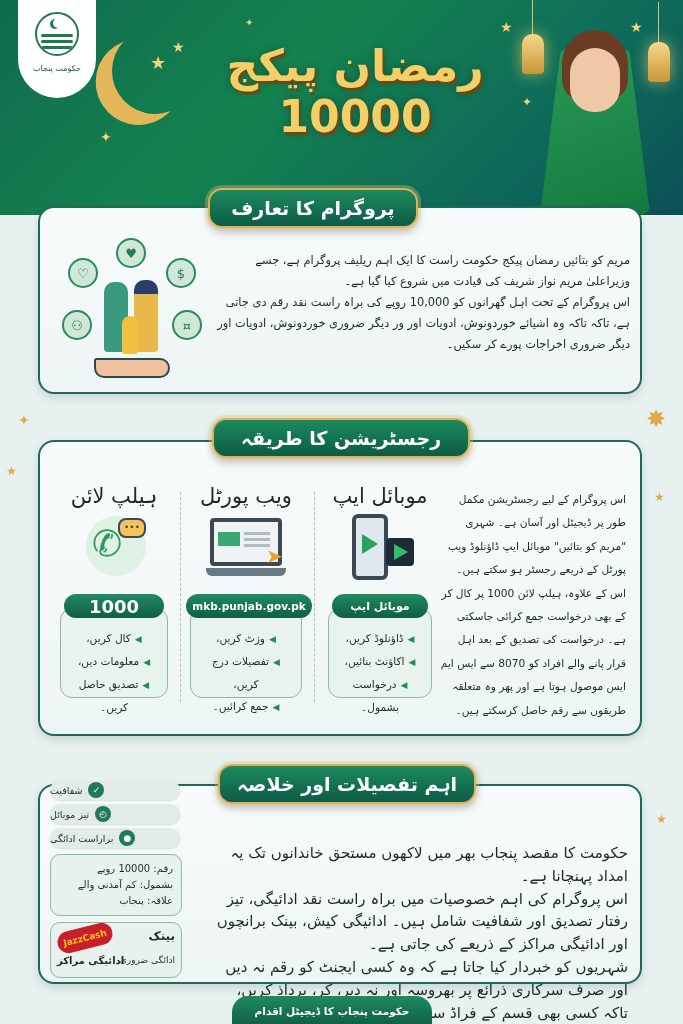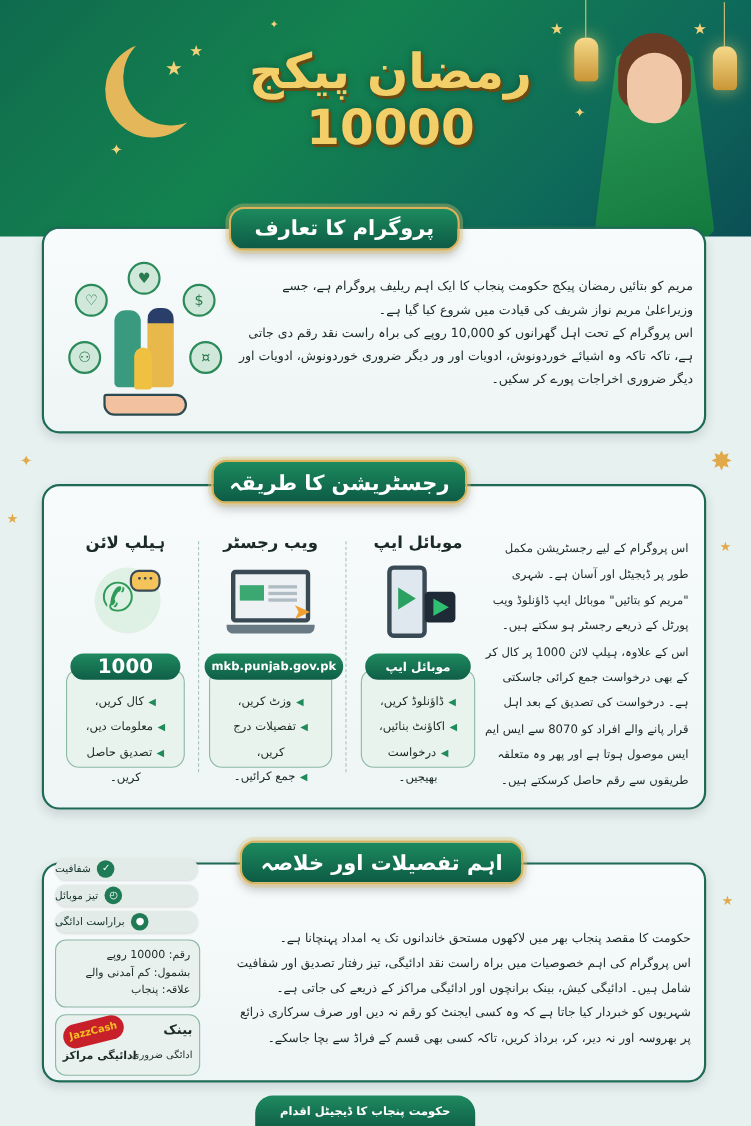--- a/index.html
+++ b/index.html
@@ -24,38 +24,47 @@
 .banner{position:absolute;height:40px;background:linear-gradient(180deg,#1c8a5e,#0d5b45);border:2px solid #d9b25a;border-radius:14px;display:flex;align-items:center;justify-content:center;color:#fff;font-weight:bold;font-size:19px;direction:rtl;box-shadow:0 0 0 3px rgba(230,200,120,.35),0 4px 10px rgba(0,0,0,.25)}
 .panel{position:absolute;background:linear-gradient(180deg,#f8fbfb,#eef5f5);border:2px solid #1f6a56;border-radius:16px;box-shadow:0 4px 10px rgba(0,0,0,.12)}
 .urdu{direction:rtl;text-align:right;font-family:"DejaVu Sans",sans-serif;color:#1b2a25}
 .intro-text{position:absolute;left:170px;top:42px;width:420px;font-size:11.4px;line-height:21px}
 .family{position:absolute;left:18px;top:30px;width:150px;height:150px}
 .fcircle{position:absolute;width:30px;height:30px;border-radius:50%;background:#cfe8da;border:2px solid #2a8a5a;display:flex;align-items:center;justify-content:center;font-size:13px;color:#2a7a4e}
 .fam-person{position:absolute;border-radius:10px 10px 4px 4px}
 .hand{position:absolute;left:36px;top:120px;width:76px;height:20px;background:#f2c2a0;border:2px solid #2b4a50;border-radius:4px 14px 14px 14px}
 .reg-text{position:absolute;left:398px;top:46px;width:188px;font-size:10.6px;line-height:23.4px}
 .col{position:absolute;top:42px;width:120px;text-align:center}
-.col-title{font-size:15px;font-weight:bold;color:#1b2a25;direction:rtl;height:22px}
+.col-title{font-size:21px;font-weight:normal;color:#1b2a25;direction:rtl;height:22px}
 .col-icon{margin:8px auto 0;width:80px;height:66px;position:relative}
 .pill{position:relative;margin:14px auto 0;height:24px;border-radius:12px;background:linear-gradient(180deg,#1f8a60,#0f5e47);color:#fff;font-weight:bold;display:flex;align-items:center;justify-content:center;z-index:2}
 .steps{margin:-10px auto 0;padding:18px 8px 8px;border:1px solid #8cb8a6;border-radius:12px;background:#e8f3ee;height:90px}
 .steps li{list-style:none;direction:rtl;text-align:center;font-size:10.6px;line-height:22px;color:#1b2a25}
 .steps li .tri{color:#1f8a5a;font-size:9px;margin-left:4px}
 .vdiv{position:absolute;top:50px;width:0;height:210px;border-left:1px dashed #a9c4bb}
-.summary-text{position:absolute;left:170px;top:56px;width:418px;font-size:11px;line-height:22.8px}
+.summary-text{position:absolute;left:170px;top:56px;width:418px;font-size:15px;line-height:22.8px}
 .feat{position:absolute;left:10px;width:130px;height:20px;background:#e2ebe8;border-radius:10px;display:flex;align-items:center;justify-content:flex-end;padding-right:6px;gap:6px;font-size:9.5px;direction:rtl;box-shadow:0 1px 2px rgba(0,0,0,.12)}
 .feat .ic{width:16px;height:16px;border-radius:50%;background:#1f7a56;color:#fff;font-size:9px;display:flex;align-items:center;justify-content:center}
 .info-box{position:absolute;left:10px;width:132px;border:1px solid #8cb8a6;border-radius:10px;background:#e8f1ee}
 .bottom-tab{position:absolute;left:232px;top:996px;width:200px;height:30px;background:linear-gradient(180deg,#1f8a60,#0f5e47);border-radius:16px 16px 0 0;color:#fff;font-size:10.5px;font-weight:bold;display:flex;align-items:center;justify-content:center;direction:rtl}
 .bg-star{position:absolute;color:#e2a94a;font-size:18px}
 </style>
 </head>
 <body>
 
 <div class="header">
+  <div class="logo">
+    <div class="logo-emblem">
+      <div class="crescent"></div>
+      <div class="wave" style="top:20px"></div>
+      <div class="wave" style="top:26px"></div>
+      <div class="wave" style="top:32px"></div>
+    </div>
+    <div class="logo-text">حکومت پنجاب</div>
+  </div>
   <div class="moon"></div>
   <span class="star" style="left:172px;top:40px">★</span>
   <span class="star" style="left:150px;top:54px;font-size:18px">★</span>
   <span class="star" style="left:245px;top:18px;font-size:10px">✦</span>
   <span class="star" style="left:100px;top:130px;font-size:14px">✦</span>
   <span class="star" style="left:500px;top:20px">★</span>
   <span class="star" style="left:630px;top:20px">★</span>
   <span class="star" style="left:522px;top:96px;font-size:12px">✦</span>
   <div class="lamp" style="left:522px;top:34px"></div>
   <div class="lamp" style="left:648px;top:42px"></div>
@@ -73,21 +82,21 @@
     <div class="fcircle" style="left:10px;top:20px">♡</div>
     <div class="fcircle" style="left:108px;top:20px">$</div>
     <div class="fcircle" style="left:4px;top:72px">⚇</div>
     <div class="fcircle" style="left:114px;top:72px">¤</div>
     <div class="fam-person" style="left:46px;top:44px;width:24px;height:70px;background:#3a9a80"></div>
     <div class="fam-person" style="left:76px;top:42px;width:24px;height:72px;background:#e8b84a;border-top:14px solid #2a3e6a"></div>
     <div class="fam-person" style="left:64px;top:78px;width:16px;height:38px;background:#f0c040"></div>
     <div class="hand"></div>
   </div>
   <div class="urdu intro-text">
-    <p>مریم کو بتائیں رمضان پیکج حکومت پنجاب کا ایک اہم ریلیف پروگرام ہے، جسے وزیراعلیٰ مریم نواز شریف کی قیادت میں شروع کیا گیا ہے۔</p>
+    <p>مریم کو بتائیں رمضان پیکج حکومت راست کا ایک اہم ریلیف پروگرام ہے، جسے وزیراعلیٰ مریم نواز شریف کی قیادت میں شروع کیا گیا ہے۔</p>
     <p>اس پروگرام کے تحت اہل گھرانوں کو 10,000 روپے کی براہ راست نقد رقم دی جاتی ہے، تاکہ تاکہ وہ اشیائے خوردونوش، ادویات اور ور دیگر ضروری خوردونوش، ادویات اور دیگر ضروری اخراجات پورے کر سکیں۔</p>
   </div>
 </div>
 <div class="banner" style="left:208px;top:188px;width:210px">پروگرام کا تعارف</div>
 
 <span class="bg-star" style="left:18px;top:412px;font-size:14px">✦</span>
 <span class="bg-star" style="left:646px;top:405px;font-size:24px">✸</span>
 <span class="bg-star" style="left:6px;top:464px;font-size:12px">★</span>
 <span class="bg-star" style="left:654px;top:490px;font-size:12px">★</span>
 <span class="bg-star" style="left:656px;top:812px;font-size:12px">★</span>
@@ -98,26 +107,26 @@
     <div class="col-icon">
       <div style="position:absolute;left:12px;top:0;width:36px;height:66px;border:4px solid #3a4a55;border-radius:6px;background:#dfe8ee"></div>
       <div style="position:absolute;left:22px;top:20px;width:0;height:0;border-left:16px solid #2aa160;border-top:10px solid transparent;border-bottom:10px solid transparent"></div>
       <div style="position:absolute;left:46px;top:24px;width:28px;height:28px;background:#1e2a36;border-radius:4px"></div>
       <div style="position:absolute;left:54px;top:30px;width:0;height:0;border-left:14px solid #2ec070;border-top:8px solid transparent;border-bottom:8px solid transparent"></div>
     </div>
     <div class="pill" style="width:96px;font-size:11px;direction:rtl">موبائل ایپ</div>
     <ul class="steps" style="width:104px">
       <li><span class="tri">◀</span><span>ڈاؤنلوڈ کریں،</span></li>
       <li><span class="tri">◀</span><span>اکاؤنٹ بنائیں،</span></li>
-      <li><span class="tri">◀</span><span>درخواست بھیجیں۔</span></li>
+      <li><span class="tri">◀</span><span>درخواست بشمول۔</span></li>
     </ul>
   </div>
   <div class="vdiv" style="left:274px"></div>
   <div class="col" style="left:146px">
-    <div class="col-title">ویب رجسٹر</div>
+    <div class="col-title">ویب پورٹل</div>
     <div class="col-icon">
       <div style="position:absolute;left:4px;top:4px;width:72px;height:48px;border:4px solid #3a4a55;border-radius:4px;background:#eef2f4"></div>
       <div style="position:absolute;left:12px;top:18px;width:22px;height:14px;background:#3aa870"></div>
       <div style="position:absolute;left:38px;top:18px;width:26px;height:3px;background:#b0bcc4;box-shadow:0 6px 0 #b0bcc4,0 12px 0 #b0bcc4"></div>
       <div style="position:absolute;left:0;top:54px;width:80px;height:8px;background:#6a7a84;border-radius:0 0 6px 6px"></div>
       <div style="position:absolute;left:60px;top:30px;color:#f0a030;font-size:20px">➤</div>
     </div>
     <div class="pill" style="width:126px;font-size:10.5px">mkb.punjab.gov.pk</div>
     <ul class="steps" style="width:112px">
       <li><span class="tri">◀</span><span>وزٹ کریں،</span></li>
@@ -135,21 +144,21 @@
     </div>
     <div class="pill" style="width:100px;font-size:18px">1000</div>
     <ul class="steps" style="width:108px">
       <li><span class="tri">◀</span><span>کال کریں،</span></li>
       <li><span class="tri">◀</span><span>معلومات دیں،</span></li>
       <li><span class="tri">◀</span><span>تصدیق حاصل کریں۔</span></li>
     </ul>
   </div>
   <div class="urdu reg-text">اس پروگرام کے لیے رجسٹریشن مکمل طور پر ڈیجیٹل اور آسان ہے۔ شہری "مریم کو بتائیں" موبائل ایپ ڈاؤنلوڈ ویب پورٹل کے ذریعے رجسٹر ہو سکتے ہیں۔ اس کے علاوہ، ہیلپ لائن 1000 پر کال کر کے بھی درخواست جمع کرائی جاسکتی ہے۔ درخواست کی تصدیق کے بعد اہل قرار پانے والے افراد کو 8070 سے ایس ایم ایس موصول ہوتا ہے اور پھر وہ متعلقہ طریقوں سے رقم حاصل کرسکتے ہیں۔</div>
 </div>
-<div class="banner" style="left:192px;top:418px;width:233px">رجسٹریشن کا طریقہ</div>
+<div class="banner" style="left:212px;top:418px;width:258px">رجسٹریشن کا طریقہ</div>
 
 <div class="panel" style="left:38px;top:784px;width:604px;height:200px">
   <div class="feat" style="top:-6px">
     <span class="ic">✓</span>
     <span>شفافیت</span>
   </div>
   <div class="feat" style="top:18px">
     <span class="ic">◴</span>
     <span>تیز موبائل</span>
   </div>

